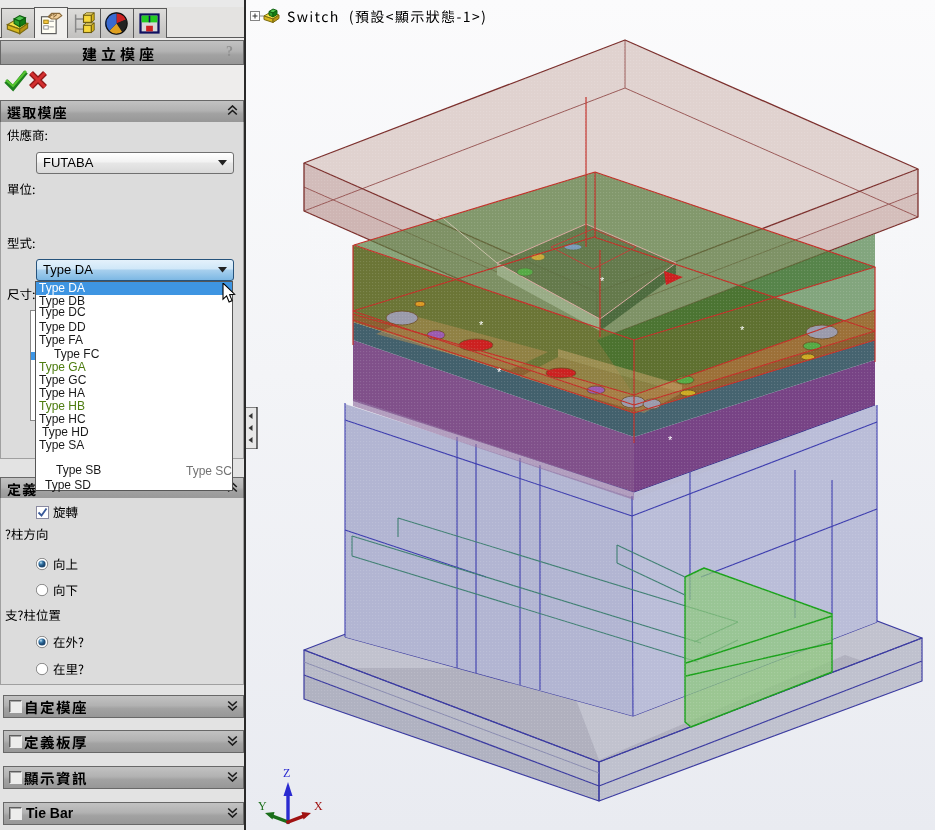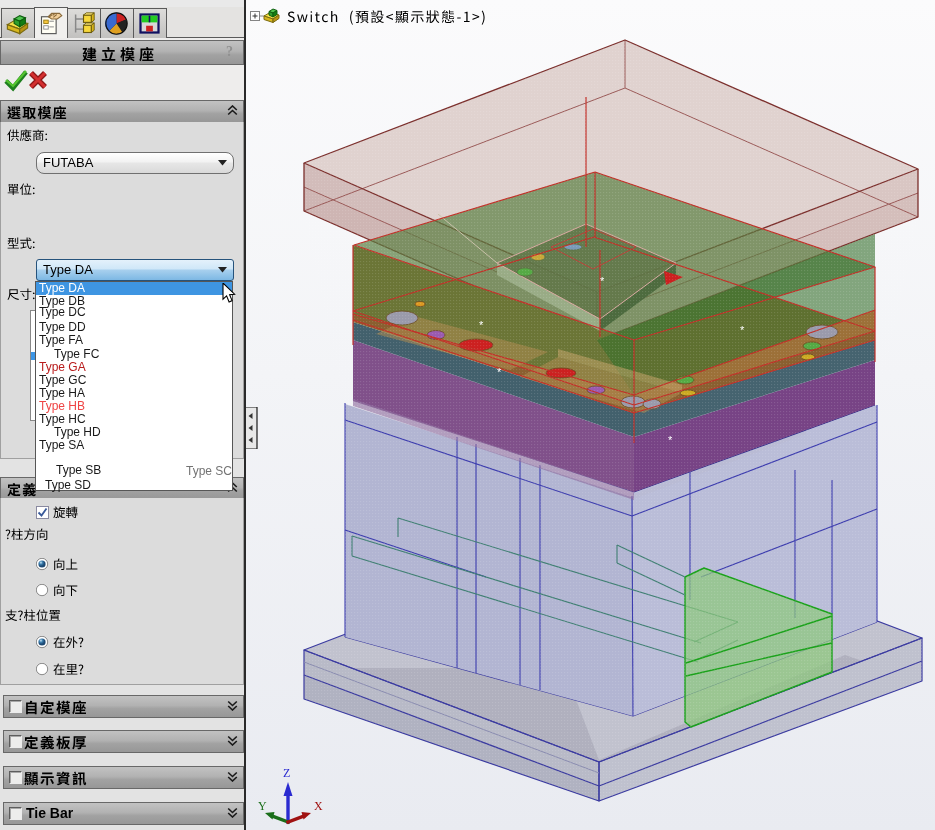--- a/index.html
+++ b/index.html
@@ -278,21 +278,21 @@
 <svg style="position:absolute;left:227px;top:105px" width="11" height="11" viewBox="0 0 11 11">
       <path d="M1.2 5 L5.5 1 L9.8 5" fill="none" stroke="#1a1a1a" stroke-width="1.6"></path>
       <path d="M1.2 9.5 L5.5 5.5 L9.8 9.5" fill="none" stroke="#1a1a1a" stroke-width="1.6"></path>
       </svg>
 <div style="position:absolute;left:0;top:122px;width:242px;height:336px;background:#dcdcdc;border:1px solid #a0a0a0;border-top:none;"></div>
 <svg class="t" style="left:7px;top:124px" width="44" height="22" viewBox="0 0 44 22">
         <g transform="translate(0,16) ">
           <path d="M6.1 -2.2C5.5 -1.2 4.7 -0.3 3.8 0.4C4 0.5 4.4 0.8 4.5 1C5.4 0.2 6.3 -0.9 7 -1.9ZM8.9 -1.8C9.7 -0.9 10.7 0.2 11.1 1L11.9 0.5C11.4 -0.2 10.5 -1.4 9.6 -2.2ZM3.4 -10.5C2.7 -8.6 1.5 -6.7 0.3 -5.5C0.4 -5.3 0.7 -4.8 0.8 -4.5C1.2 -5 1.6 -5.5 2 -6.1V1H3V-7.5C3.5 -8.4 3.9 -9.3 4.2 -10.2ZM9.2 -10.4V-7.8H6.7V-10.4H5.8V-7.8H4.2V-6.9H5.8V-3.8H3.9V-2.9H12V-3.8H10.1V-6.9H11.9V-7.8H10.1V-10.4ZM6.7 -6.9H9.2V-3.8H6.7Z M17.6 -2V-0.2C17.6 0.7 17.9 0.9 19 0.9C19.3 0.9 20.8 0.9 21.1 0.9C21.9 0.9 22.2 0.6 22.3 -0.6C22.1 -0.7 21.7 -0.8 21.5 -1C21.5 0 21.4 0.1 21 0.1C20.6 0.1 19.4 0.1 19.1 0.1C18.6 0.1 18.5 0.1 18.5 -0.2V-2ZM18.7 -2.3C19.5 -2 20.4 -1.4 20.8 -1L21.4 -1.6C20.9 -2 20 -2.5 19.3 -2.9ZM21.9 -1.8C22.6 -1 23.4 -0 23.6 0.7L24.4 0.3C24.1 -0.4 23.3 -1.4 22.6 -2.1ZM16.1 -2C15.9 -1.2 15.4 -0.3 14.7 0.2L15.4 0.7C16.1 0.1 16.6 -0.8 16.9 -1.7ZM21 -5.7V-5H19.1V-5.7ZM20.5 -8.4C20.8 -8.2 21 -7.8 21.2 -7.5H19.3C19.4 -7.8 19.6 -8.1 19.7 -8.4L18.9 -8.7C18.5 -7.6 17.8 -6.5 16.9 -5.8V-7.1C17.2 -7.5 17.5 -8 17.7 -8.4L16.9 -8.6C16.4 -7.6 15.6 -6.5 14.7 -5.7V-5.8V-8.7H24.4V-9.5H19.9C19.7 -9.9 19.4 -10.4 19.1 -10.8L18.3 -10.5C18.5 -10.2 18.7 -9.9 18.9 -9.5H13.9V-5.8C13.9 -3.9 13.8 -1.4 12.9 0.5C13.1 0.6 13.4 0.9 13.6 1C14.5 -0.8 14.7 -3.5 14.7 -5.5C14.9 -5.3 15.1 -5.1 15.2 -5C15.5 -5.3 15.8 -5.6 16.1 -6V-2.7H16.9V-5.8C17.1 -5.6 17.4 -5.4 17.6 -5.2C17.8 -5.5 18.1 -5.7 18.3 -6V-2.7H19.1V-3.1H24.2V-3.7H21.8V-4.4H23.7V-5H21.8V-5.7H23.6V-6.2H21.8V-6.9H24V-7.5H21.7L22 -7.7C21.8 -8 21.5 -8.4 21.2 -8.7ZM21 -6.2H19.1V-6.9H21ZM21 -4.4V-3.7H19.1V-4.4Z M28.4 -8C28.7 -7.6 29 -7 29.2 -6.6L30 -6.9C29.9 -7.3 29.5 -7.9 29.2 -8.3ZM33.2 -8.2C33 -7.8 32.6 -7.1 32.3 -6.5H26.5V1H27.4V-5.7H29.6C29.4 -4.8 28.9 -4.3 27.4 -4C27.6 -3.9 27.8 -3.6 27.9 -3.4C29.6 -3.8 30.2 -4.4 30.4 -5.7H31.8V-5C31.8 -4.2 32 -3.9 32.7 -3.9C32.9 -3.9 33.8 -3.9 34 -3.9C34.3 -3.9 34.6 -3.9 34.8 -3.9C34.8 -4.1 34.7 -4.4 34.7 -4.6C34.5 -4.6 34.2 -4.6 34 -4.6C33.8 -4.6 33.1 -4.6 32.9 -4.6C32.7 -4.6 32.6 -4.7 32.6 -4.9V-5.7H35.2V-0.1C35.2 0.2 35.1 0.2 34.9 0.2C34.7 0.2 34 0.2 33.2 0.2C33.3 0.4 33.5 0.7 33.5 0.9C34.6 0.9 35.2 0.9 35.6 0.8C36 0.7 36.1 0.5 36.1 -0V-6.5H33.2C33.5 -7 33.9 -7.5 34.2 -8ZM28.9 -3.5V-0H29.7V-0.6H33.5V-3.5ZM29.7 -2.8H32.7V-1.3H29.7ZM30.5 -10.3C30.7 -10 30.8 -9.5 31 -9.2H25.8V-8.3H36.8V-9.2H31.9C31.8 -9.6 31.6 -10.1 31.4 -10.6Z M39.2 -4.9C39.7 -4.9 40.1 -5.2 40.1 -5.8C40.1 -6.3 39.7 -6.6 39.2 -6.6C38.8 -6.6 38.4 -6.3 38.4 -5.8C38.4 -5.2 38.8 -4.9 39.2 -4.9ZM39.2 0.2C39.7 0.2 40.1 -0.2 40.1 -0.7C40.1 -1.2 39.7 -1.6 39.2 -1.6C38.8 -1.6 38.4 -1.2 38.4 -0.7C38.4 -0.2 38.8 0.2 39.2 0.2Z" fill="#000"></path>
         </g>
       </svg>
-<div style="position:absolute;left:36px;top:152px;width:196px;height:20px;background:linear-gradient(180deg,#ffffff 0%,#f2f2f2 45%,#e7e7e7 50%,#d9d9d9 100%);border:1px solid #707070;border-radius:8px;text-decoration:underline;">
+<div style="position:absolute;left:36px;top:152px;width:196px;height:20px;background:linear-gradient(180deg,#ffffff 0%,#f2f2f2 45%,#e7e7e7 50%,#d9d9d9 100%);border:1px solid #707070;border-radius:3px;text-decoration:underline;">
       <span style="position:absolute;left:6px;top:2px;font:13px 'Liberation Sans',sans-serif;color:#000;">FUTABA</span>
       <svg style="position:absolute;right:6px;top:7px" width="9" height="6">
           <polygon points="0,0 9,0 4.5,5.5" fill="#222"></polygon>
         </svg>
     </div>
 <svg class="t" style="left:7px;top:178px" width="32" height="22" viewBox="0 0 32 22">
         <g transform="translate(0,16) ">
           <path d="M2.5 -9.4H4.9V-8.2H2.5ZM1.7 -10V-7.6H5.8V-10ZM7.6 -9.4H10.1V-8.2H7.6ZM6.8 -10V-7.6H11V-10ZM2.9 -4.4H5.7V-3.3H2.9ZM6.7 -4.4H9.7V-3.3H6.7ZM2.9 -6.2H5.7V-5.1H2.9ZM6.7 -6.2H9.7V-5.1H6.7ZM0.7 -1.6V-0.8H5.7V1H6.7V-0.8H11.8V-1.6H6.7V-2.6H10.7V-6.9H2V-2.6H5.7V-1.6Z M17.1 -8.2V-7.3H23.9V-8.2ZM17.9 -6.4C18.3 -4.6 18.7 -2.3 18.8 -1L19.7 -1.3C19.6 -2.6 19.2 -4.8 18.8 -6.6ZM19.6 -10.4C19.9 -9.7 20.1 -8.9 20.2 -8.4L21.1 -8.6C21 -9.2 20.8 -10 20.5 -10.6ZM16.6 -0.4V0.5H24.4V-0.4H21.9C22.3 -2.1 22.8 -4.6 23.2 -6.5L22.2 -6.7C22 -4.8 21.5 -2.1 21 -0.4ZM16.1 -10.5C15.4 -8.6 14.2 -6.7 13 -5.5C13.1 -5.2 13.4 -4.8 13.5 -4.5C13.9 -5 14.3 -5.5 14.8 -6.1V1H15.7V-7.5C16.2 -8.4 16.6 -9.3 17 -10.2Z M26.7 -4.9C27.2 -4.9 27.6 -5.2 27.6 -5.8C27.6 -6.3 27.2 -6.6 26.7 -6.6C26.3 -6.6 25.9 -6.3 25.9 -5.8C25.9 -5.2 26.3 -4.9 26.7 -4.9ZM26.7 0.2C27.2 0.2 27.6 -0.2 27.6 -0.7C27.6 -1.2 27.2 -1.6 26.7 -1.6C26.3 -1.6 25.9 -1.2 25.9 -0.7C25.9 -0.2 26.3 0.2 26.7 0.2Z" fill="#000"></path>
         </g>
       </svg>
@@ -447,26 +447,26 @@
       <path d="M1.2 6 L5.5 10 L9.8 6" fill="none" stroke="#1a1a1a" stroke-width="1.6"></path>
       </svg>
 </div>
 <div id="ddlist">
 <div style="position:absolute;left:0;top:0.0px;width:100%;height:13.1px;background:#3e95e2;color:#fff;font:12px 'Liberation Sans',sans-serif;padding-left:3px;box-sizing:border-box;line-height:13px;">Type DA</div>
 <div style="position:absolute;left:0;top:13.1px;width:100%;height:13.1px;color:#1a1a1a;font:12px 'Liberation Sans',sans-serif;padding-left:3px;box-sizing:border-box;line-height:13px;">Type DB</div>
 <div style="position:absolute;left:0;top:24px;width:100%;height:13.1px;color:#1a1a1a;font:12px 'Liberation Sans',sans-serif;padding-left:3px;box-sizing:border-box;line-height:13px;">Type DC</div>
 <div style="position:absolute;left:0;top:39.3px;width:100%;height:13.1px;color:#1a1a1a;font:12px 'Liberation Sans',sans-serif;padding-left:3px;box-sizing:border-box;line-height:13px;">Type DD</div>
 <div style="position:absolute;left:0;top:52.4px;width:100%;height:13.1px;color:#1a1a1a;font:12px 'Liberation Sans',sans-serif;padding-left:3px;box-sizing:border-box;line-height:13px;">Type FA</div>
 <div style="position:absolute;left:0;top:65.5px;width:100%;height:13.1px;color:#1a1a1a;font:12px 'Liberation Sans',sans-serif;padding-left:18px;box-sizing:border-box;line-height:13px;">Type FC</div>
-<div style="position:absolute;left:0;top:78.6px;width:100%;height:13.1px;color:#b91c1c;font:12px 'Liberation Sans',sans-serif;padding-left:3px;box-sizing:border-box;line-height:13px;">Type GA</div>
+<div style="position:absolute;left:0;top:78.6px;width:100%;height:13.1px;color:#4d7c0f;font:12px 'Liberation Sans',sans-serif;padding-left:3px;box-sizing:border-box;line-height:13px;">Type GA</div>
 <div style="position:absolute;left:0;top:91.7px;width:100%;height:13.1px;color:#1a1a1a;font:12px 'Liberation Sans',sans-serif;padding-left:3px;box-sizing:border-box;line-height:13px;">Type GC</div>
 <div style="position:absolute;left:0;top:104.8px;width:100%;height:13.1px;color:#1a1a1a;font:12px 'Liberation Sans',sans-serif;padding-left:3px;box-sizing:border-box;line-height:13px;">Type HA</div>
-<div style="position:absolute;left:0;top:117.9px;width:100%;height:13.1px;color:#ef4444;font:12px 'Liberation Sans',sans-serif;padding-left:3px;box-sizing:border-box;line-height:13px;">Type HB</div>
+<div style="position:absolute;left:0;top:117.9px;width:100%;height:13.1px;color:#4d7c0f;font:12px 'Liberation Sans',sans-serif;padding-left:3px;box-sizing:border-box;line-height:13px;">Type HB</div>
 <div style="position:absolute;left:0;top:131.0px;width:100%;height:13.1px;color:#1a1a1a;font:12px 'Liberation Sans',sans-serif;padding-left:3px;box-sizing:border-box;line-height:13px;">Type HC</div>
-<div style="position:absolute;left:0;top:144.1px;width:100%;height:13.1px;color:#1a1a1a;font:12px 'Liberation Sans',sans-serif;padding-left:18px;box-sizing:border-box;line-height:13px;">Type HD</div>
+<div style="position:absolute;left:0;top:144.1px;width:100%;height:13.1px;color:#1a1a1a;font:12px 'Liberation Sans',sans-serif;padding-left:6px;box-sizing:border-box;line-height:13px;">Type HD</div>
 <div style="position:absolute;left:0;top:157.2px;width:100%;height:13.1px;color:#1a1a1a;font:12px 'Liberation Sans',sans-serif;padding-left:3px;box-sizing:border-box;line-height:13px;">Type SA</div>
 <div style="position:absolute;left:0;top:170.3px;width:100%;height:13.1px;color:#1a1a1a;font:12px 'Liberation Sans',sans-serif;padding-left:20px;box-sizing:border-box;line-height:13px;margin-top:12px;">Type SB</div>
 <div style="position:absolute;left:0;top:183.4px;width:100%;height:13.1px;color:#737373;font:12px 'Liberation Sans',sans-serif;padding-left:3px;box-sizing:border-box;line-height:13px;text-align:right;">Type SC</div>
 <div style="position:absolute;left:0;top:196.5px;width:100%;height:13.1px;color:#1a1a1a;font:12px 'Liberation Sans',sans-serif;padding-left:9px;box-sizing:border-box;line-height:13px;">Type SD</div>
 </div>
 <svg style="position:absolute;left:222px;top:283px;z-index:60" width="16" height="22" viewBox="0 0 16 22">
  <polygon points="1,0 1,16.2 4.6,12.9 7.1,18.9 10.1,17.6 7.6,11.7 12.6,11.2" fill="#fff" stroke="#000" stroke-width="1.1"></polygon>
     </svg>
 </div>
 </body></html>

